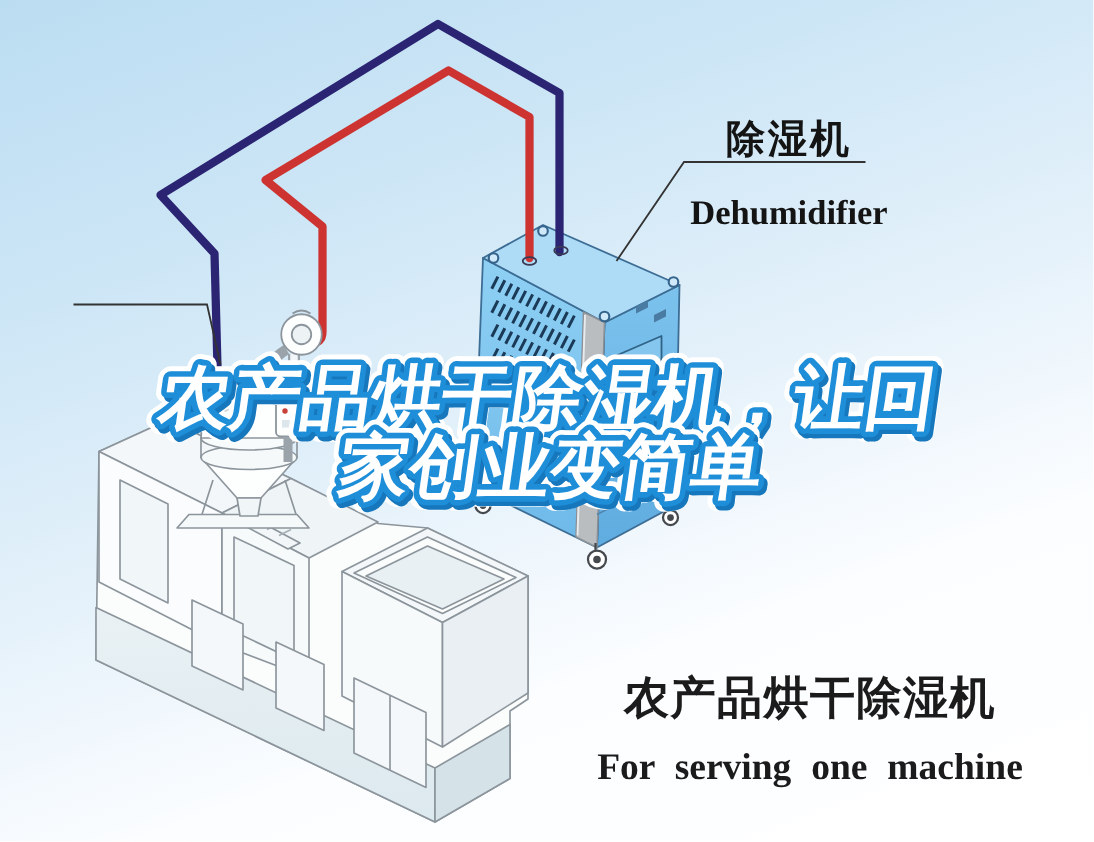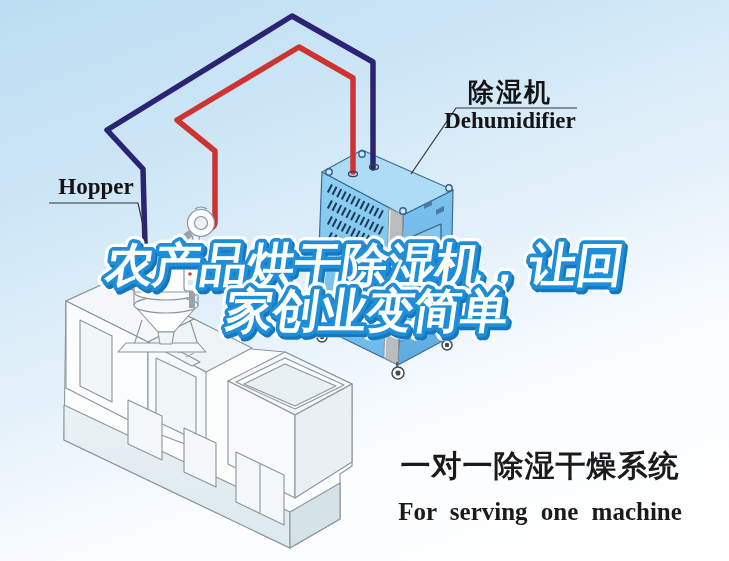--- a/index.html
+++ b/index.html
@@ -6,23 +6,23 @@
   html,body { width:729px; height:561px; overflow:hidden; }
   body { font-family:"Liberation Sans", sans-serif; }
   #stage {
     position:relative; width:729px; height:561px;
     background:linear-gradient(160deg,#BBDDF1 0%, #CDE6F6 26%, #E4F1FA 50%, #FBFDFF 72%, #FFFFFF 100%);
     overflow:hidden;
   }
   #art { position:absolute; left:0; top:0; z-index:1; }
   .callout { position:absolute; z-index:2; text-align:center; color:#141414; }
   .callout .zh { font-size:26px; font-weight:600; letter-spacing:2px; line-height:28px; }
-  .callout .en { font-family:"Liberation Serif", serif; font-weight:600; font-size:23px; line-height:24px; margin-top:3px; }
+  .callout .en { font-family:"Liberation Serif", serif; font-weight:600; font-size:23px; line-height:24px; margin-top:24px; }
   #callout-dryer  { left:40px;  top:172px; width:112px; }
-  #callout-dehum  { left:432px; top:78px;  width:156px; }
+  #callout-dehum  { left:448px; top:78px;  width:156px; }
   #caption {
     position:absolute; z-index:2; left:375px; top:449px; width:330px; text-align:center;
   }
   #caption .zh { font-size:30px; font-weight:700; color:#1b1b1b; letter-spacing:1px; line-height:34px; }
   #caption .en { font-family:"Liberation Serif", serif; font-weight:700; font-size:25px; color:#1b1b1b; line-height:28px; margin-top:15px; word-spacing:7px; }
   .svg-title { font-weight:bold; font-size:47px; letter-spacing:0px; }
   .t-halo  { fill:#ffffff; stroke:#ffffff; stroke-width:14; paint-order:stroke; stroke-linejoin:round; }
   .t-shadow{ fill:#1777BC; stroke:#1777BC; stroke-width:8;  paint-order:stroke; stroke-linejoin:round; }
   .t-main  { fill:#ffffff; stroke:#1E8ED8; stroke-width:7.5; paint-order:stroke; stroke-linejoin:round; }
 </style>
@@ -180,26 +180,25 @@
       </g>
       <g transform="translate(365,327) skewX(-8)">
         <text class="t-halo" x="0" y="0">家创业变简单</text>
         <text class="t-shadow" x="2.5" y="3">家创业变简单</text>
         <text class="t-main" x="0" y="0">家创业变简单</text>
       </g>
     </g>
   </svg>
 
   <div id="callout-dryer" class="callout">
-    <div class="en">Hopper</div>
   </div>
 
   <div id="callout-dehum" class="callout">
     <div class="zh">除湿机</div>
     <div class="en">Dehumidifier</div>
   </div>
 
   <div id="caption">
-    <div class="zh">一对一除湿干燥系统</div>
+    <div class="zh">农产品烘干除湿机</div>
     <div class="en">For serving one machine</div>
   </div>
 
 </div>
 
 </body></html>

